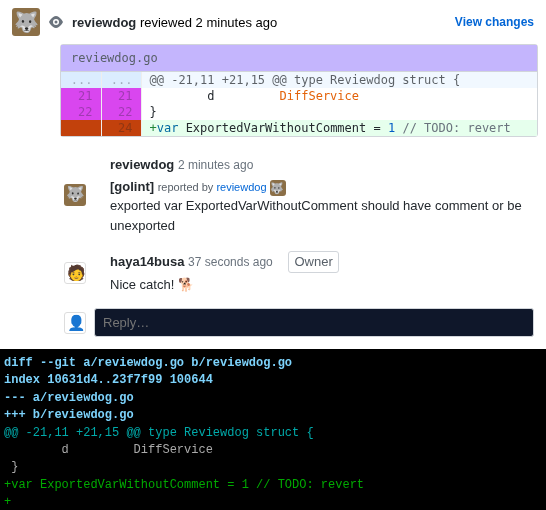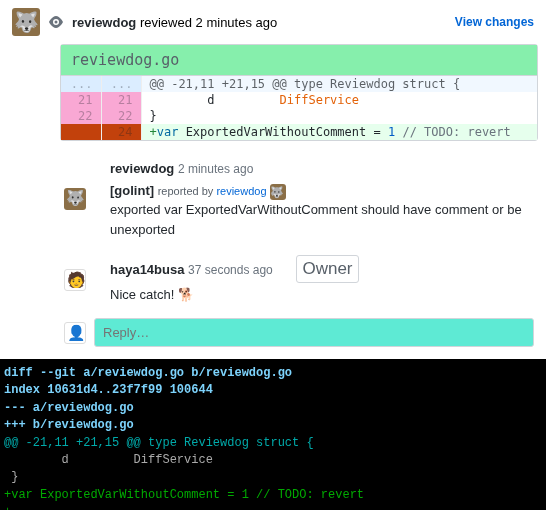--- a/index.html
+++ b/index.html
@@ -14,44 +14,44 @@
   .avatar.user::before { content: '👤'; font-size: 18px; position: absolute; top: 2px; left: 3px; }
   .avatar.small { width: 22px; height: 22px; }
   .avatar.small::before { font-size: 15px; top: 1px; left: 2px; }
   .avatar.tiny { width: 16px; height: 16px; border-radius: 3px; display: inline-block; vertical-align: middle; }
   .avatar.tiny::before { font-size: 11px; top: 0; left: 1px; }
   .eye-icon { color: #6a737d; display: flex; }
   .username { font-weight: 600; color: #24292e; }
   .review-text { color: #000000; }
   .view-changes { margin-left: auto; color: #0366d6; font-size: 12px; font-weight: 600; cursor: pointer; }
   .file-box { margin-left: 60px; border: 1px solid #d1d5da; border-radius: 3px; margin-right: 8px; margin-bottom: 10px; }
-  .file-header { padding: 6px 10px; background: #86efac; border-bottom: 1px solid #d1d5da; font-family: SFMono-Regular, Consolas, monospace; font-size: 15px; color: #586069; }
+  .file-header { padding: 6px 10px; background: #c4b5fd; border-bottom: 1px solid #d1d5da; font-family: SFMono-Regular, Consolas, monospace; font-size: 12px; color: #586069; }
   .diff-table { width: 100%; border-collapse: collapse; font-family: SFMono-Regular, Consolas, monospace; font-size: 12px; }
   .diff-table td { padding: 1px 8px; white-space: pre; }
-  .line-num { width: 40px; text-align: right; color: rgba(27,31,35,0.3); background: #f9a8d4; user-select: none; border-right: 1px solid #eee; }
+  .line-num { width: 40px; text-align: right; color: rgba(27,31,35,0.3); background: #d946ef; user-select: none; border-right: 1px solid #eee; }
   .line-num.add { background: #c2410c; }
   .hunk-row td { background: #f1f8ff; color: rgba(27,31,35,0.7); }
   .hunk-row .line-num { background: #dbedff; color: rgba(27,31,35,0.3); }
   .code-cell { color: #24292e; }
   .add-row .code-cell { background: #e6ffed; }
   .tok-add { color: #22863a; }
   .tok-type { color: #e36209; }
   .tok-kw { color: #0369a1; }
   .tok-num { color: #005cc5; }
   .tok-comment { color: #6a737d; }
   .comments { margin-left: 60px; margin-right: 8px; }
   .comment { display: flex; gap: 24px; padding: 8px 4px; align-items: center; }
   .comment-body { flex: 1; font-size: 13px; line-height: 1.5; }
   .comment-header { margin-bottom: 2px; }
   .timestamp { color: #6a737d; font-size: 12px; }
-  .owner-badge { display: inline-block; border: 1px solid #d1d5da; border-radius: 3px; padding: 0 5px; font-size: 17px; color: #586069; margin-left: 20px; }
+  .owner-badge { display: inline-block; border: 1px solid #d1d5da; border-radius: 3px; padding: 0 5px; font-size: 13px; color: #586069; margin-left: 12px; }
   .reported-by { font-size: 11px; color: #586069; }
   .reported-by a { color: #0366d6; text-decoration: none; }
   .reply-box { display: flex; gap: 8px; margin-left: 60px; margin-right: 8px; padding: 6px 4px 12px; align-items: center; }
-  .reply-input { flex: 1; border: 1px solid #d1d5da; border-radius: 3px; padding: 6px 8px; font-size: 13px; color: #6a737d; background: #5eead4; }
+  .reply-input { flex: 1; border: 1px solid #d1d5da; border-radius: 3px; padding: 6px 8px; font-size: 13px; color: #6a737d; background: #0f172a; }
   .terminal { background: #000; color: #c8c8c8; font-family: SFMono-Regular, Consolas, "Courier New", monospace; font-size: 12px; padding: 6px 4px; line-height: 1.45; white-space: pre; overflow: hidden; }
   .t-header { color: #7dd3fc; font-weight: bold; }
   .t-hunk { color: #00aaaa; }
   .t-add { color: #00aa00; }
   .t-ctx { color: #aaa; }
 </style>
 </head>
 <body>
 
 <div class="review-header">

